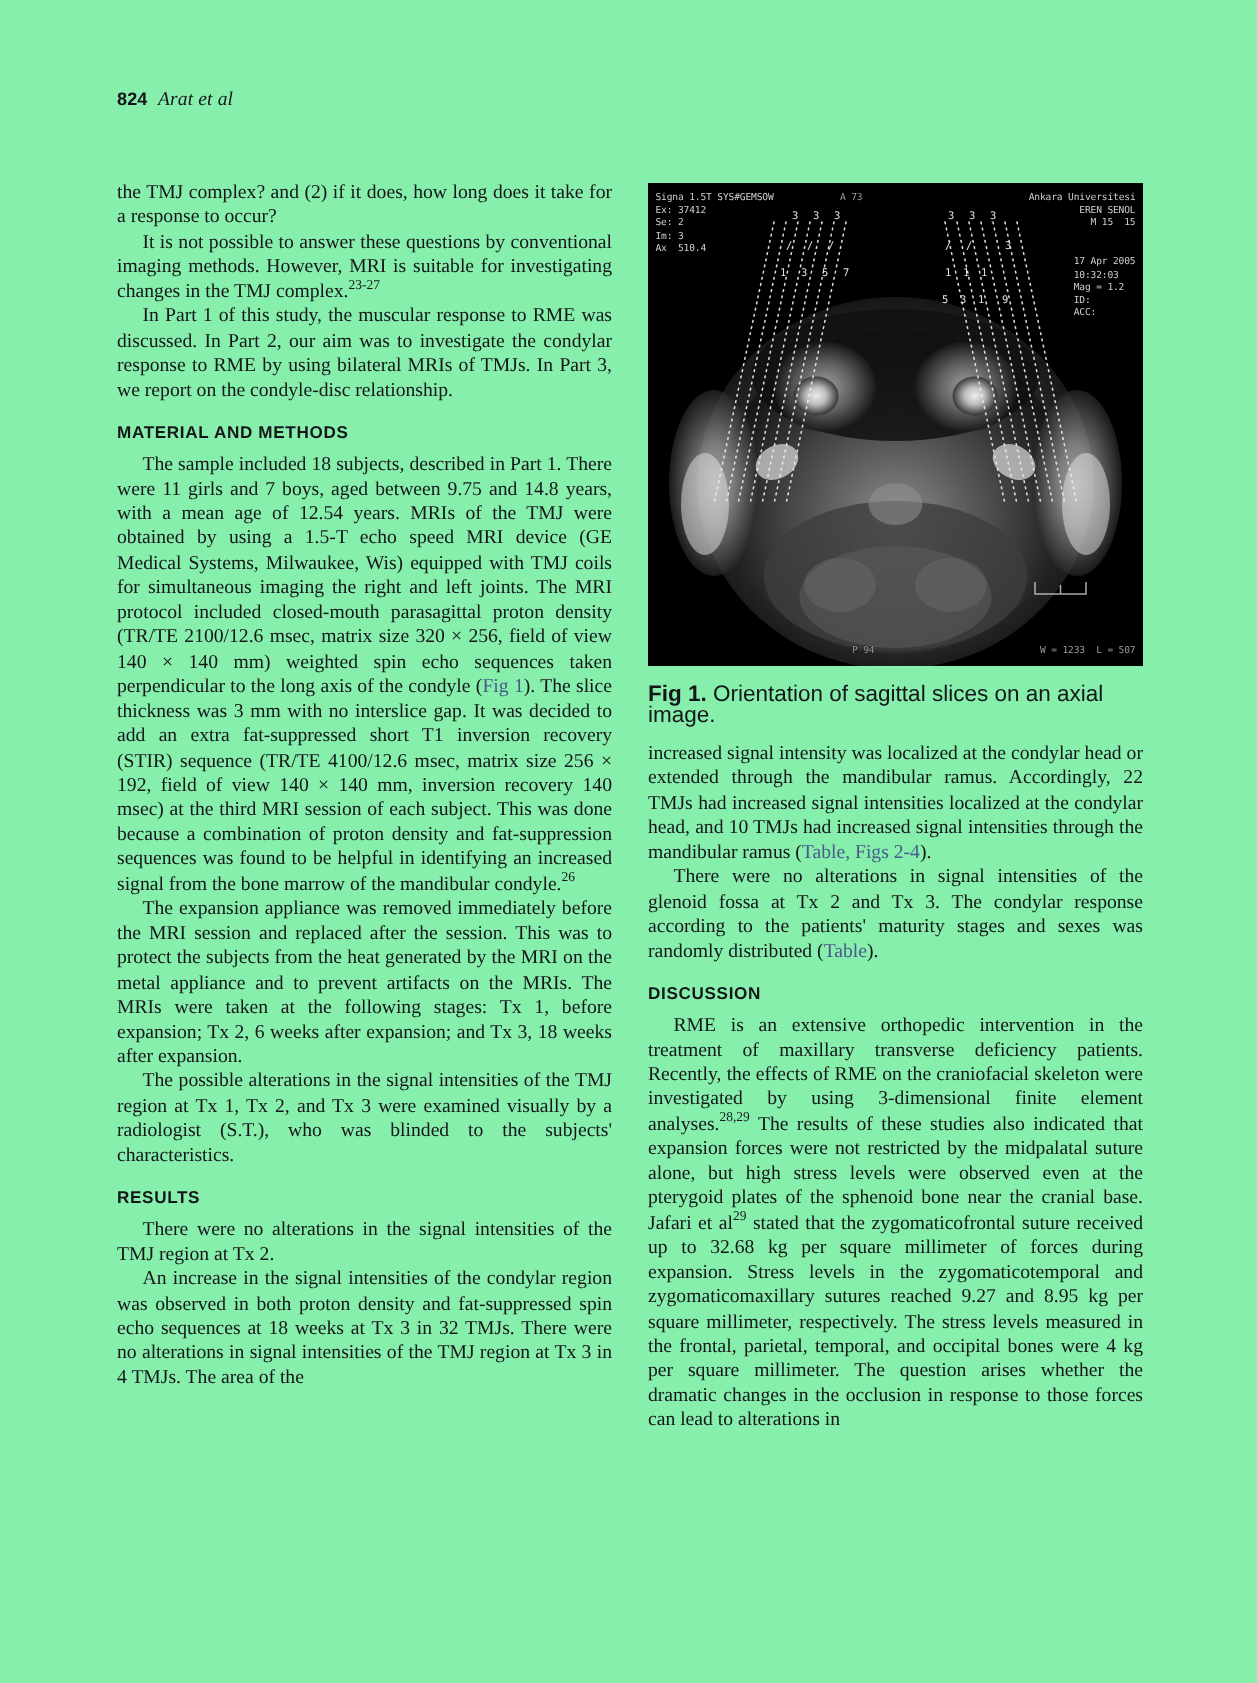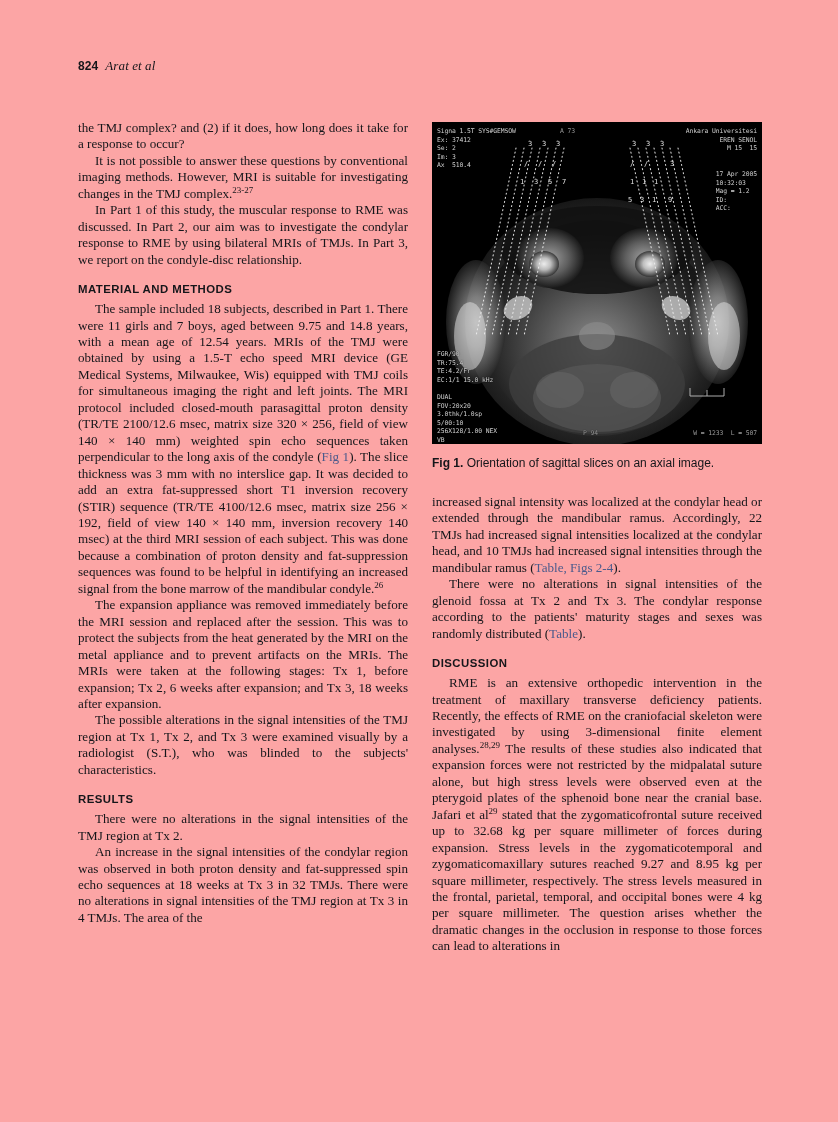--- a/index.html
+++ b/index.html
@@ -4,21 +4,21 @@
 <style>
   html, body {
     margin: 0;
     padding: 0;
     background: #d8d8d8;
   }
   .page {
     position: relative;
     width: 838px;
     height: 1122px;
-    background: #fca5a5;
+    background: #86efac;
     margin: 0 auto;
     overflow: hidden;
     font-family: "Liberation Serif", serif;
     color: #15161a;
   }
 
   
   .running-head {
     position: absolute;
     left: 78px;
@@ -122,26 +122,26 @@
     white-space: pre;
     letter-spacing: -.1px;
     text-shadow: 0 0 1px #000;
   }
   .ov.dim { color: #9a9a9a; }
   .ov-tl { left: 5px;  top: 5px;  text-align: left; }
   .ov-tr { right: 5px; top: 5px;  text-align: right; }
   .ov-bl { left: 5px;  top: 228px; text-align: left; }
   .ov-br { right: 5px; bottom: 6px; text-align: right; }
   .ov-top-c { left: 128px; top: 5px; }
-  .ov-bot-c { left: 151px; bottom: 6px; }
+  .ov-bot-c { left: 136px; bottom: 6px; }
 
   .caption {
     margin-top: 12px;
     font-family: "Liberation Sans", sans-serif;
-    font-size: 12px;
+    font-size: 15px;
     line-height: 14px;
     color: #15161a;
   }
   .caption b { font-weight: bold; }
 
   
   .col-right { top: 494px; }
 </style>
 </head>
 <body>
@@ -299,31 +299,20 @@
 Ax  510.4</div>
       <div class="ov ov-top-c dim">A 73</div>
       <div class="ov ov-tr">Ankara Universitesi
 EREN SENOL
 M 15  15</div>
       <div class="ov" style="right:5px; top:48px; ">17 Apr 2005
 10:32:03
 Mag = 1.2
 ID:
 ACC:</div>
-      <div class="ov ov-bl">FGR/90
-TR:75.4
-TE:4.2/Fr
-EC:1/1 15.0 kHz
-
-DUAL
-FOV:20x20
-3.0thk/1.0sp
-5/00:10
-256X128/1.00 NEX
-VB</div>
       <div class="ov ov-bot-c dim">P 94</div>
       <div class="ov ov-br dim">W = 1233  L = 507</div>
     </div>
 
     <div class="caption">
       <b>Fig 1.</b>
       <span>Orientation of sagittal slices on an axial image.</span>
     </div>
   </div>
 

